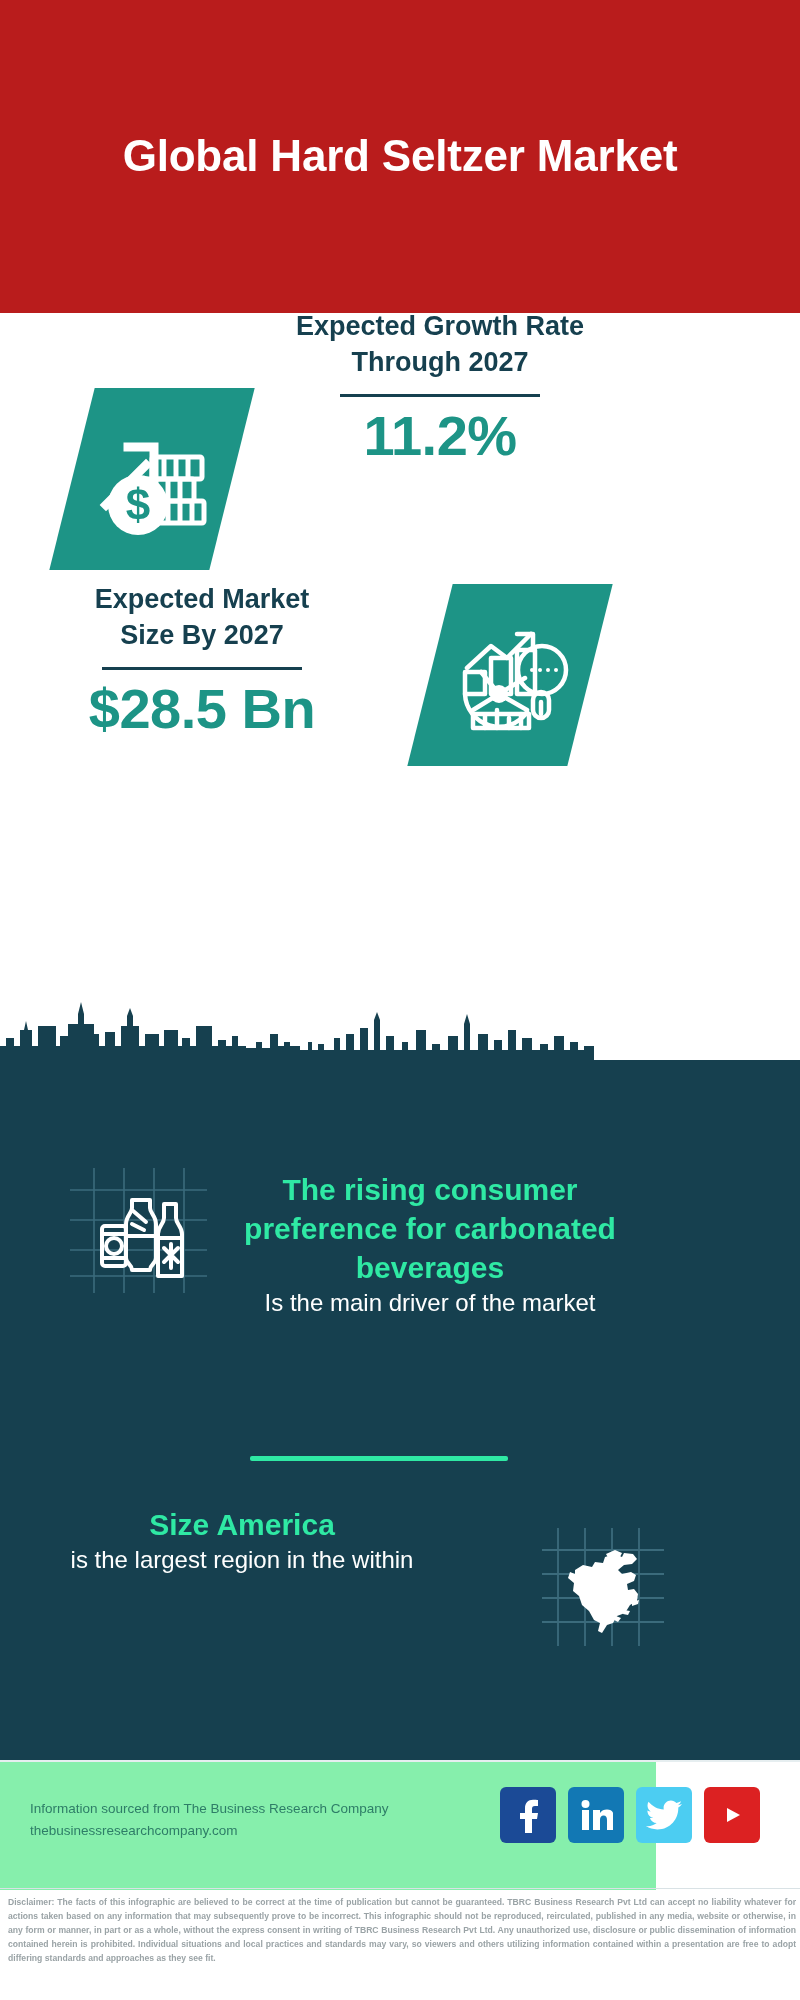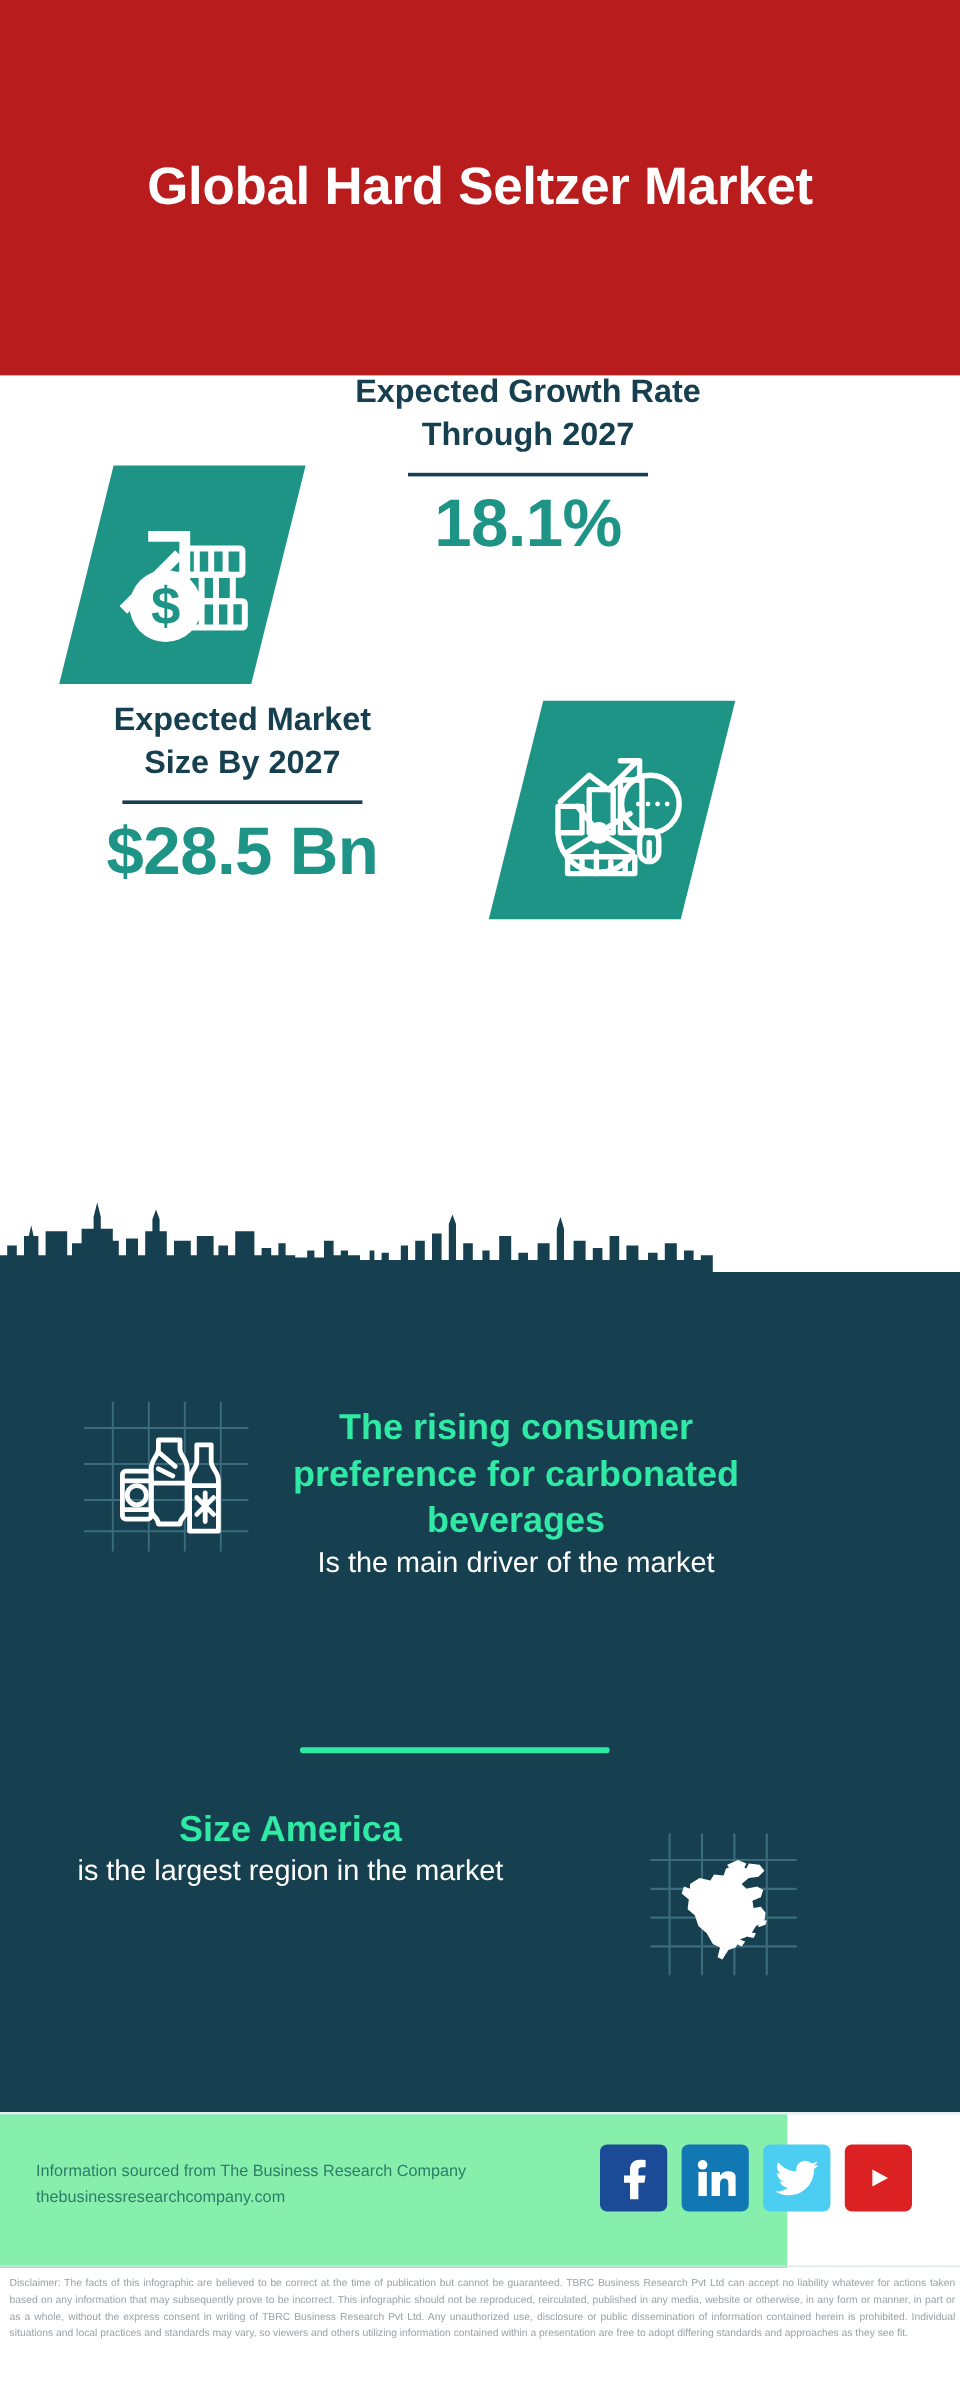--- a/index.html
+++ b/index.html
@@ -84,20 +84,21 @@
   }
   .socials{position:absolute;left:500px;top:27px;display:flex;gap:12px;}
   .sicon{width:56px;height:56px;border-radius:6px;display:flex;align-items:center;justify-content:center;}
   .sicon svg{display:block;}
 
   .disclaimer-sep{position:absolute;left:0;top:1888px;width:800px;height:1px;background:#d9e2e5;}
   .disclaimer{
     position:absolute;left:8px;top:1896px;width:788px;
     color:#9aa3a6;font-size:8.6px;line-height:1.62;text-align:justify;
     font-family:"Liberation Sans","DejaVu Sans",sans-serif;
+    font-weight:bold;
   }
 </style>
 </head>
 <body>
 
 <div class="page">
 
   <div class="header">
     <h1 class="header-title">Global Hard Seltzer Market</h1>
   </div>
@@ -130,21 +131,21 @@
           <circle cx="50" cy="92" r="30" fill="#fff"></circle>
           <text x="50" y="107" font-family="Liberation Sans, sans-serif" font-size="44" font-weight="bold" text-anchor="middle" fill="#1d9486">$</text>
         </svg>
       </span>
     </div>
   </div>
 
   <div class="stat" style="left:280px;top:295px;width:320px;">
     <p class="stat-label">Expected Growth Rate Through 2027</p>
     <div class="rule" style="width:200px;"></div>
-    <p class="stat-value">18.1%</p>
+    <p class="stat-value">11.2%</p>
   </div>
 
   <div class="stat" style="left:52px;top:568px;width:300px;">
     <p class="stat-label">Expected Market Size By 2027</p>
     <div class="rule" style="width:200px;"></div>
     <p class="stat-value">$28.5 Bn</p>
   </div>
 
   <div class="para" style="left:430px;top:584px;width:160px;height:182px;">
     <div class="para-inner">
@@ -220,21 +221,21 @@
 
   <div class="block" style="left:230px;top:1170px;width:400px;">
     <p class="accent">The rising consumer preference for carbonated beverages</p>
     <p class="plain">Is the main driver of the market</p>
   </div>
 
   <div class="green-rule" style="left:250px;top:1456px;width:258px;"></div>
 
   <div class="block" style="left:52px;top:1505px;width:380px;">
     <p class="accent">Size America</p>
-    <p class="plain">is the largest region in the market</p>
+    <p class="plain">is the largest region in the within</p>
   </div>
 
   <div class="gridpanel" style="left:528px;top:1512px;width:150px;height:150px;">
     <svg width="150" height="150" viewBox="0 0 150 150">
       <g stroke="#3b6b7c" stroke-width="1.8">
         <line x1="30" y1="16" x2="30" y2="134"></line>
           <line x1="57" y1="16" x2="57" y2="134"></line>
         <line x1="84" y1="16" x2="84" y2="134"></line>
           <line x1="111" y1="16" x2="111" y2="134"></line>
         <line x1="14" y1="38" x2="136" y2="38"></line>

